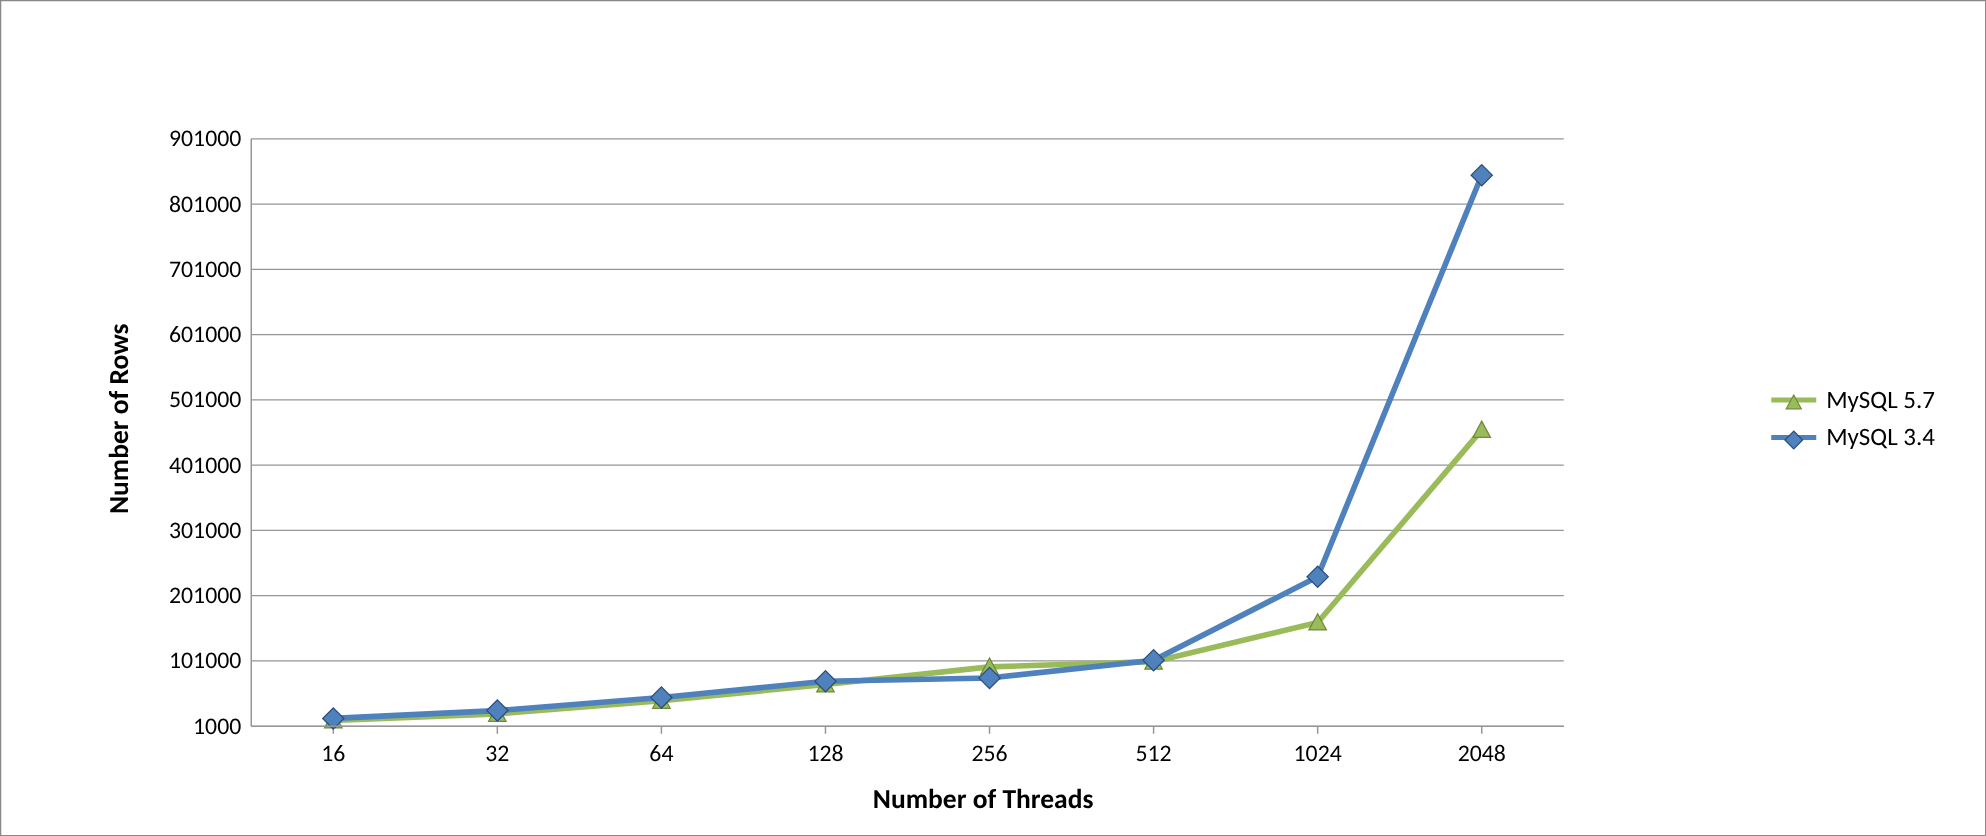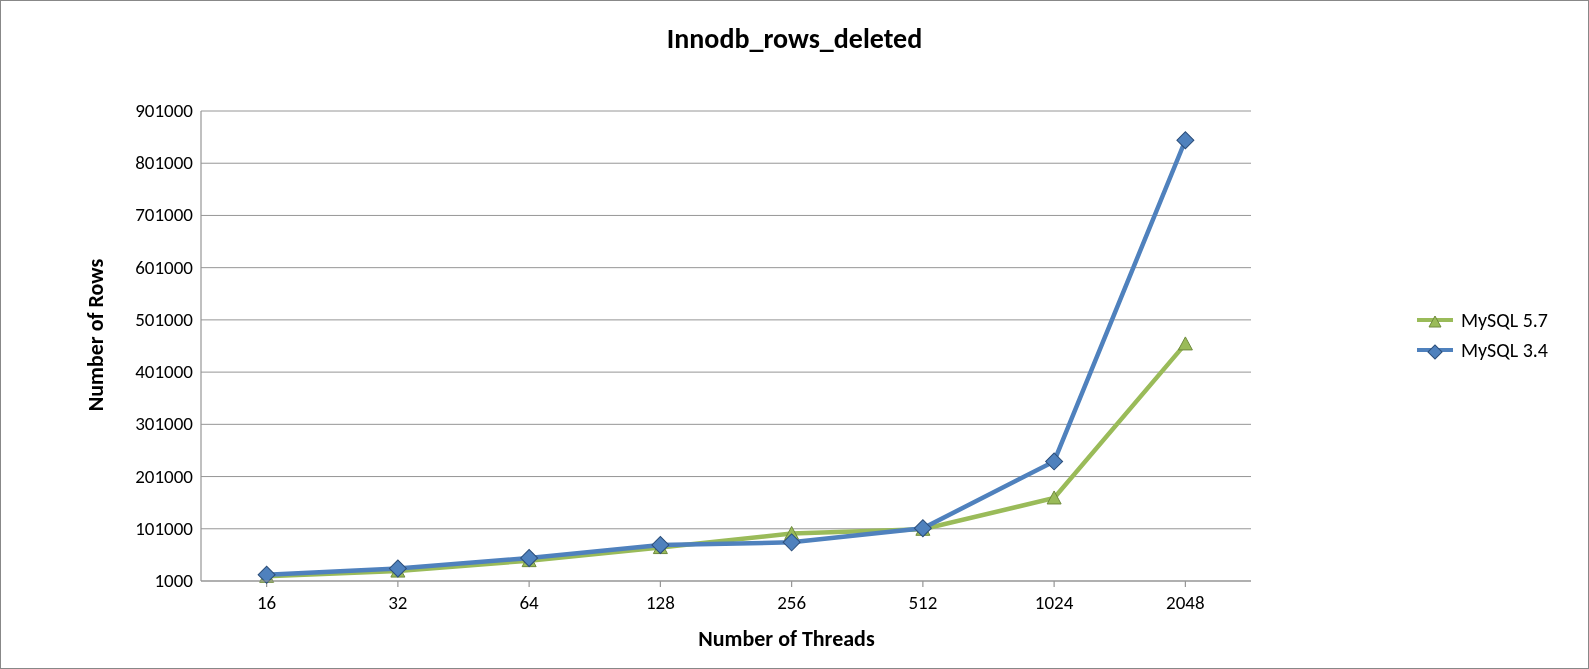--- a/index.html
+++ b/index.html
@@ -89,21 +89,20 @@
   }
   .tick-label {
     font-size: 19px;
     fill: #000;
   }
 </style>
 </head>
 <body>
 
 <div class="chart-frame">
-  <div class="title">Innodb_rows_deleted</div>
   <div class="ylabel">Number of Rows</div>
   <div class="xlabel">Number of Threads</div>
 
   <div class="legend">
     <div class="legend-item">
       <span class="legend-swatch" style="border-top-color:#9ABB59;">
         <span class="marker">
           <svg width="16" height="16" viewBox="-8 -8 16 16" style="display:block;transform:translate(-50%,-50%);">
             <polygon points="0,-6 6,5 -6,5" fill="#9ABB59" stroke="#6E8A3C" stroke-width="1"></polygon>
           </svg>

